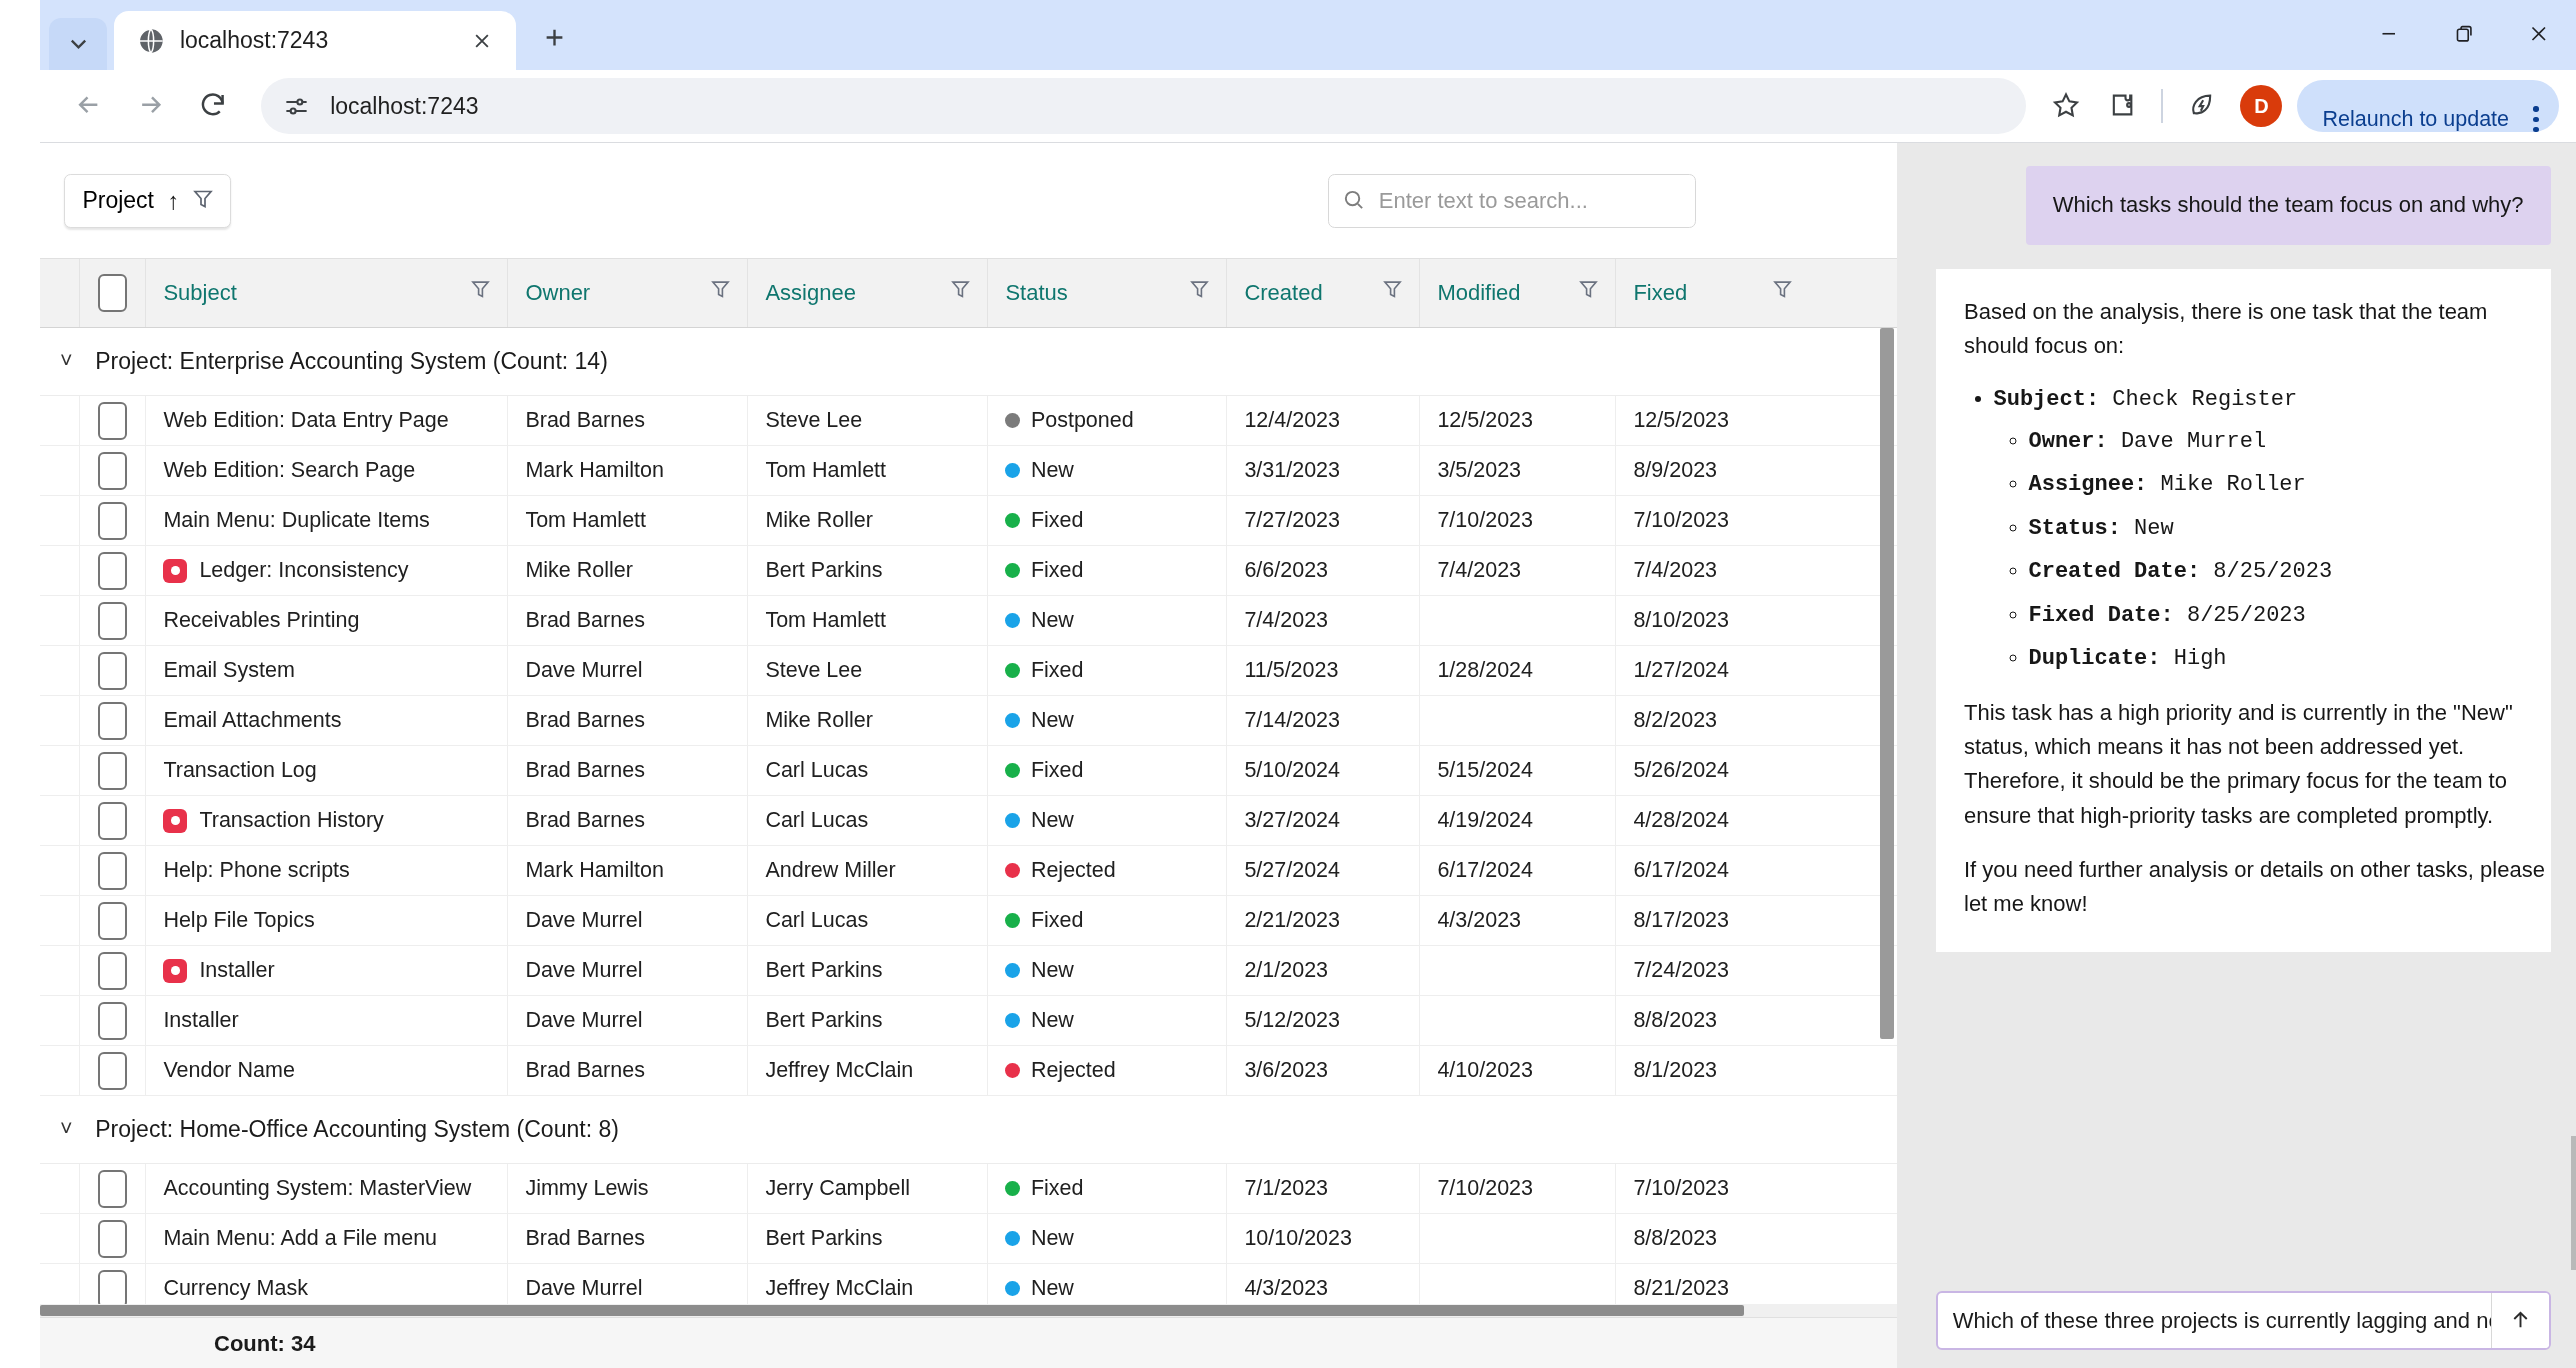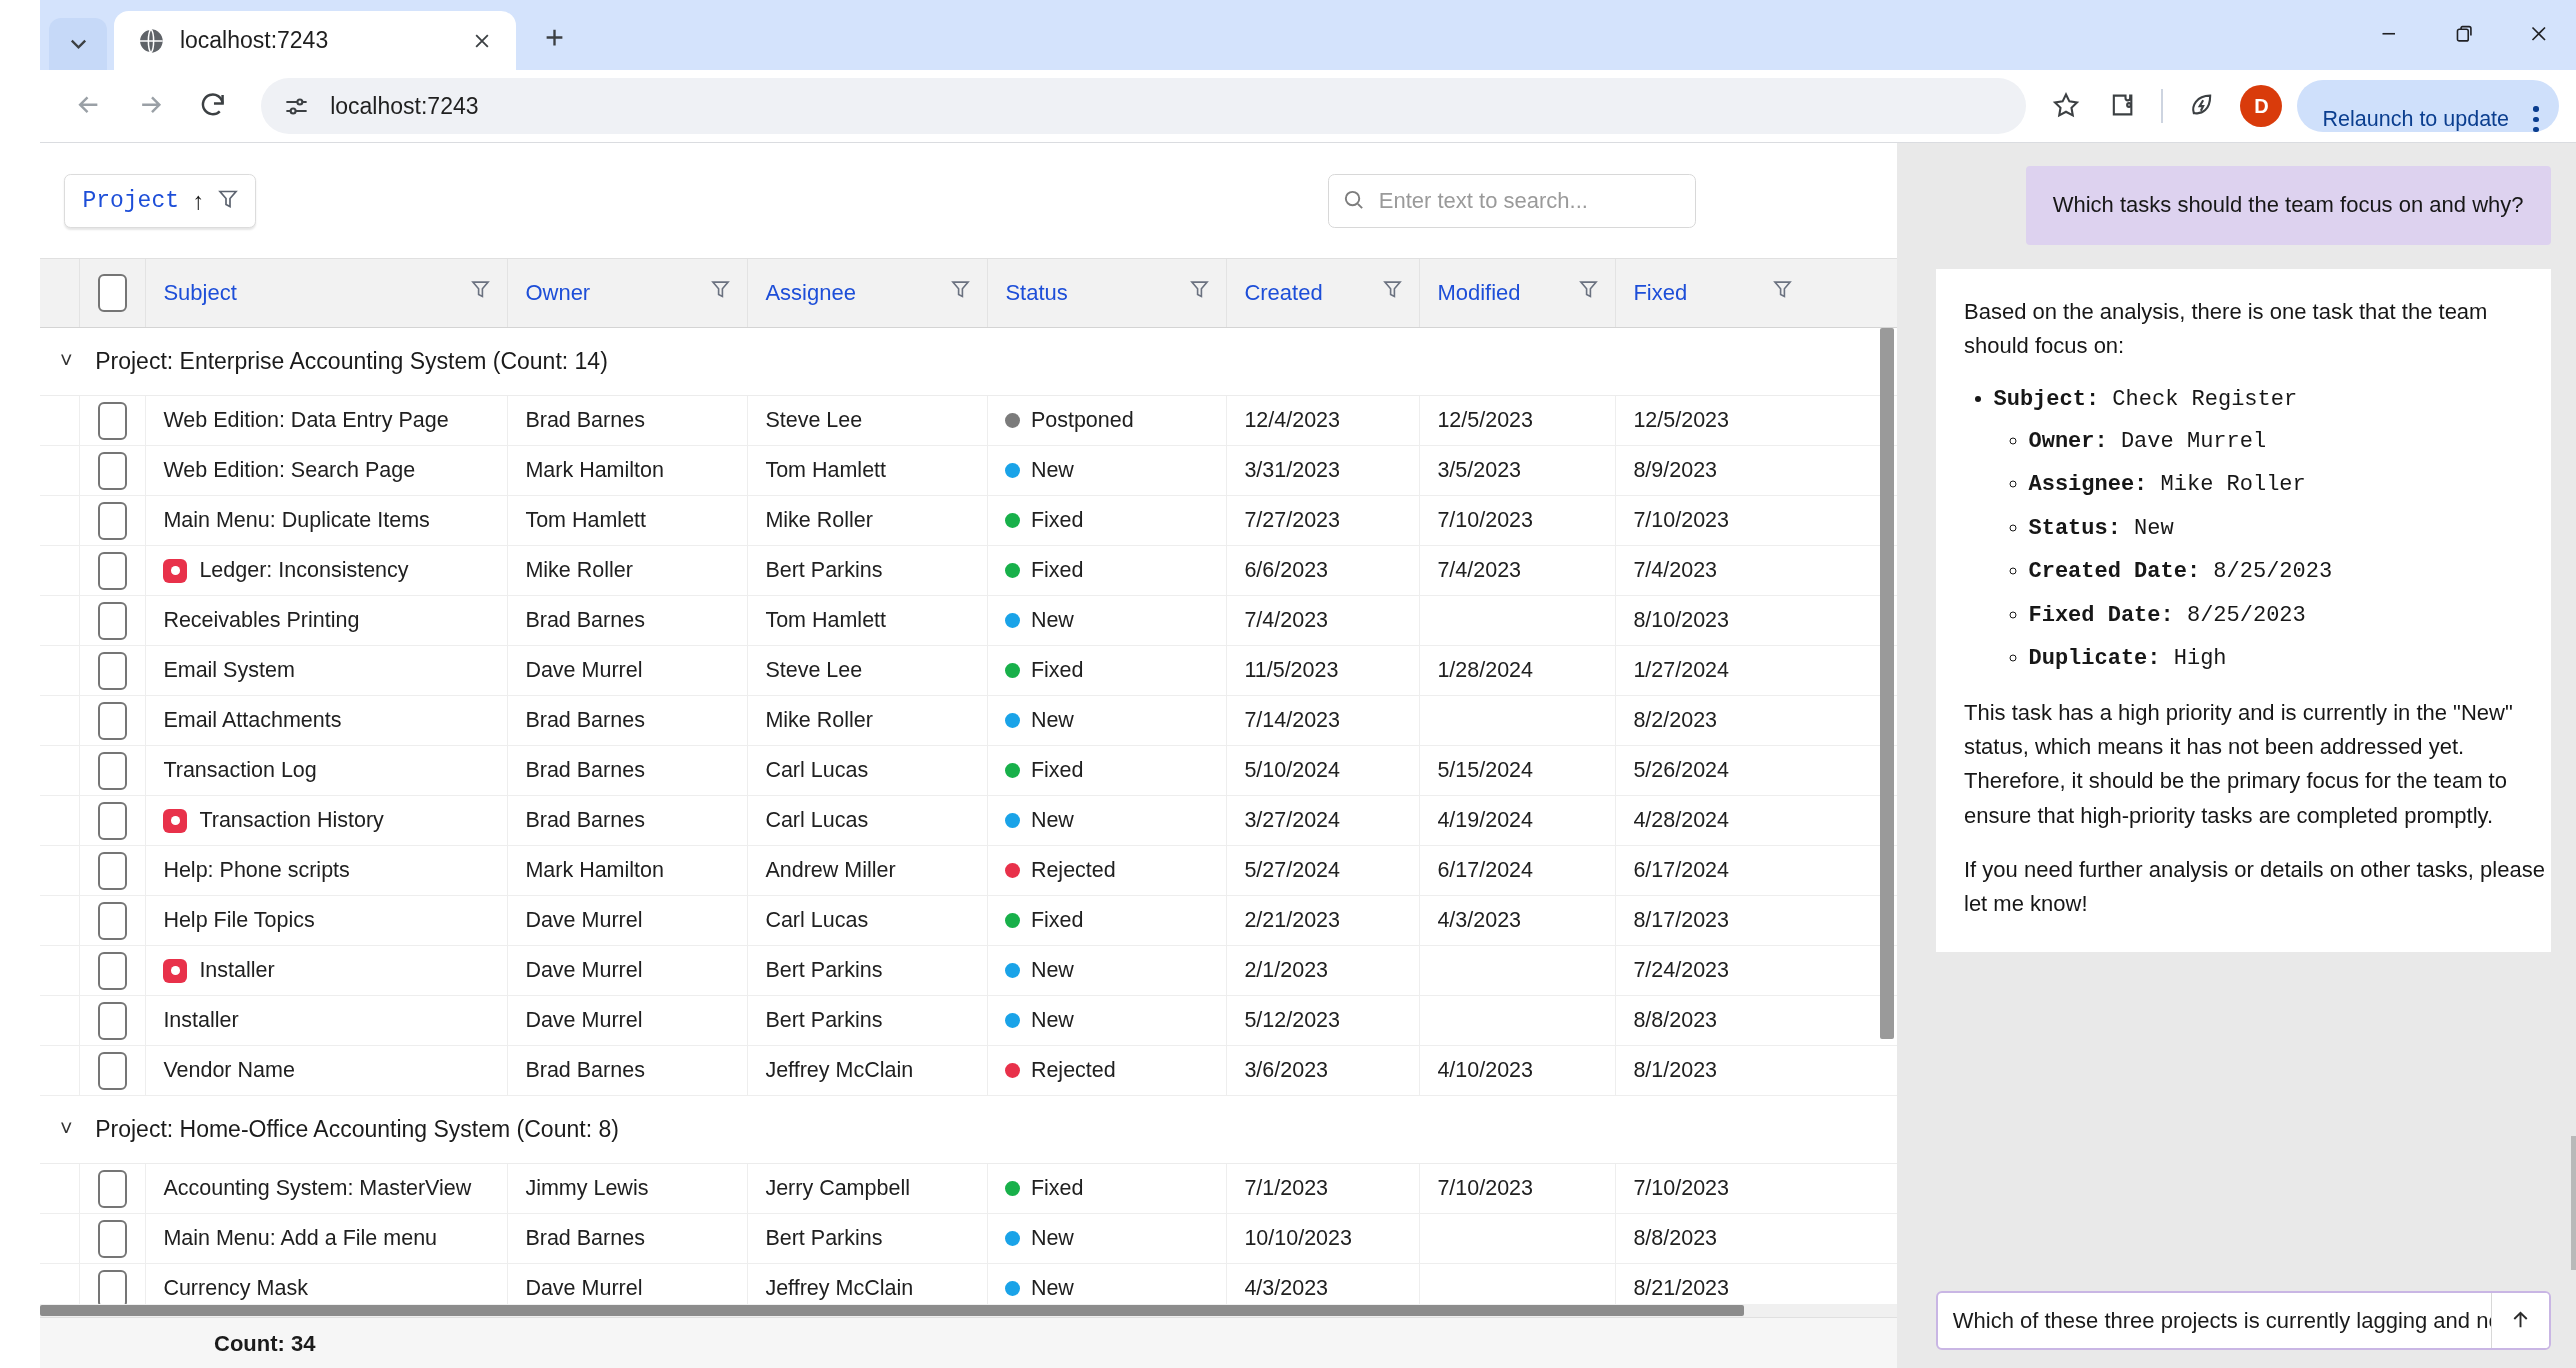--- a/index.html
+++ b/index.html
@@ -144,21 +144,21 @@
   .group-chip {
     height: 54px;
     border: 1.3px solid #dcdcdc;
     border-radius: 6.7px;
     box-shadow: 0 1.3px 2px rgba(0,0,0,.10);
     display: inline-flex; align-items: center;
     padding: 0 17.4px;
     gap: 13.4px;
     background: #fff;
   }
-  .group-chip-label { font-size: 23px; color: #1d4ed8; font-family: Liberation Mono, monospace; }
+  .group-chip-label { font-size: 23px; color: #000000; }
   .sort-arrow { font-size: 24px; color: #111; line-height: 1; }
   .chip-filter svg { width: 20px; height: 23px; }
 
   .search-box {
     position: absolute;
     right: 201px;
     width: 368px; height: 54px;
     border: 1.3px solid #d8d8d8; border-radius: 6.7px;
     display: flex; align-items: center;
     padding: 0 13.4px; gap: 13.4px;
@@ -172,21 +172,21 @@
     background: #f2f2f2;
     border-top: 1.3px solid #e0e0e0;
     border-bottom: 1.3px solid #d4d4d4;
     align-items: stretch;
   }
   .hcell {
     display: flex; align-items: center;
     border-right: 1.3px solid #e3e3e3;
     padding: 0 17.4px;
     justify-content: space-between;
-    font-size: 22px; color: #1d4ed8;
+    font-size: 22px; color: #0f766e;
   }
   .hcell.no-border { border-right: none; }
   .hcell .filter-ico svg { width: 19px; height: 21.5px; }
 
   .cb-box {
     width: 29.5px; height: 38px;
     border: 2.7px solid #757575; border-radius: 6px;
     background: #fff;
     display: block;
   }

